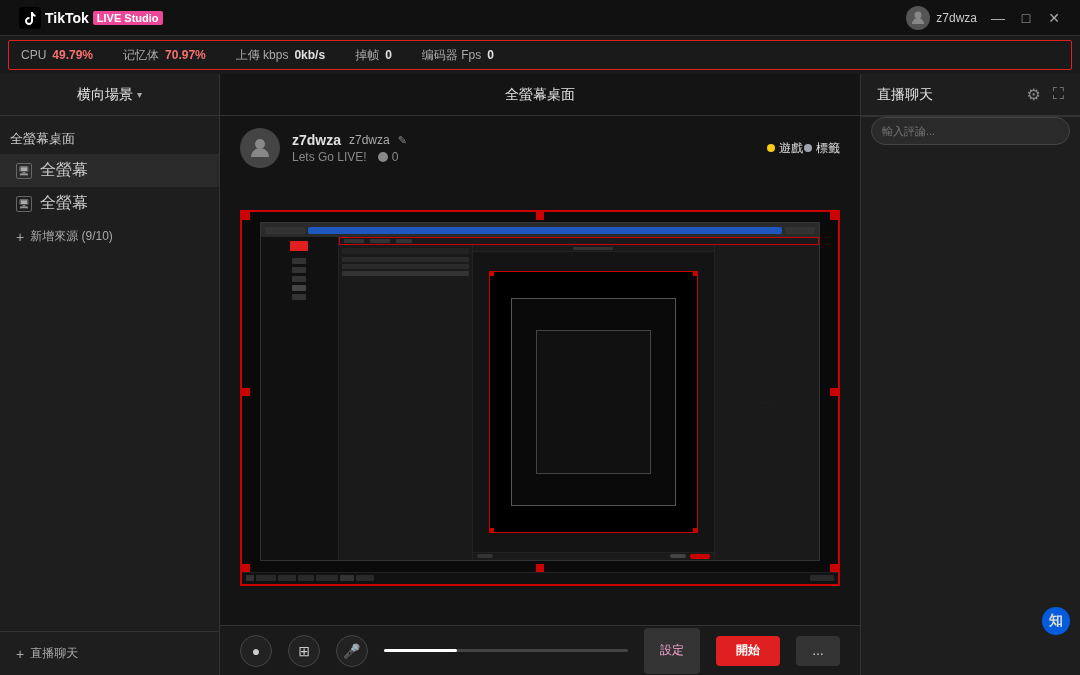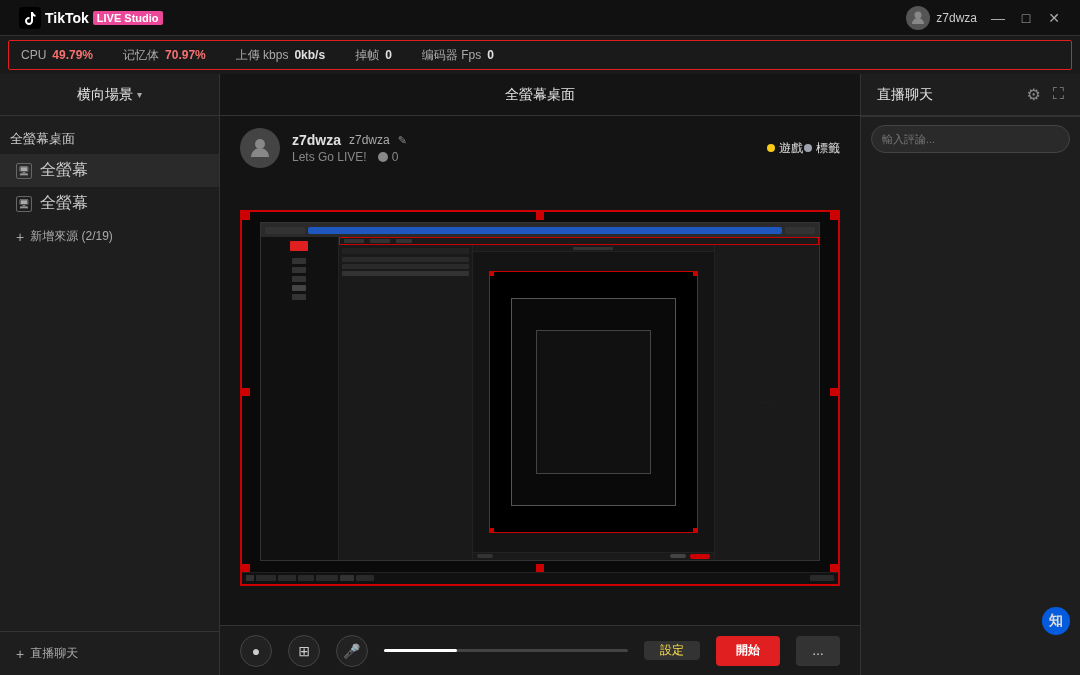--- a/index.html
+++ b/index.html
@@ -386,26 +386,26 @@
       position: relative;
     }
     .slider-fill {
       position: absolute;
       height: 100%;
       background: #fff;
       border-radius: 2px;
       width: 30%;
     }
     .setting-btn {
-      height: 19px;
+      height: 46px;
       padding: 0 16px;
       background: #333;
       border: none;
       border-radius: 4px;
-      color: #fde047;
+      color: #f9a8d4;
       cursor: pointer;
       font-size: 12px;
     }
     .go-live-btn {
       height: 30px;
       padding: 0 20px;
       background: #e02020;
       border: none;
       border-radius: 4px;
       color: #fff;
@@ -463,21 +463,21 @@
     .chat-empty-text {
       font-size: 12px;
       color: #555;
       text-align: center;
       line-height: 1.6;
     }
     #chat-footer {
       height: 44px;
       border-top: 1px solid #333;
       display: flex;
-      align-items: center;
+      align-items: flex-start;
       padding: 0 10px;
       gap: 6px;
     }
     .chat-input {
       flex: 1;
       height: 28px;
       background: #2a2a2a;
       border: 1px solid #444;
       border-radius: 14px;
       color: #ccc;
@@ -584,21 +584,21 @@
       <div class="source-item active">
         <div class="source-icon">🖥</div>
         <span class="source-label">全螢幕</span>
       </div>
       <div class="source-item">
         <div class="source-icon">🖥</div>
         <span class="source-label">全螢幕</span>
       </div>
       <div class="add-source-btn">
         <span style="font-size:14px;">+</span>
-        <span>新增來源 (2/19)</span>
+        <span>新增來源 (9/10)</span>
       </div>
     </div>
     <div id="sidebar-footer">
       <div class="add-scene-btn">
         <span style="font-size:14px;">+</span>
         <span>直播聊天</span>
       </div>
     </div>
   </div>
 

